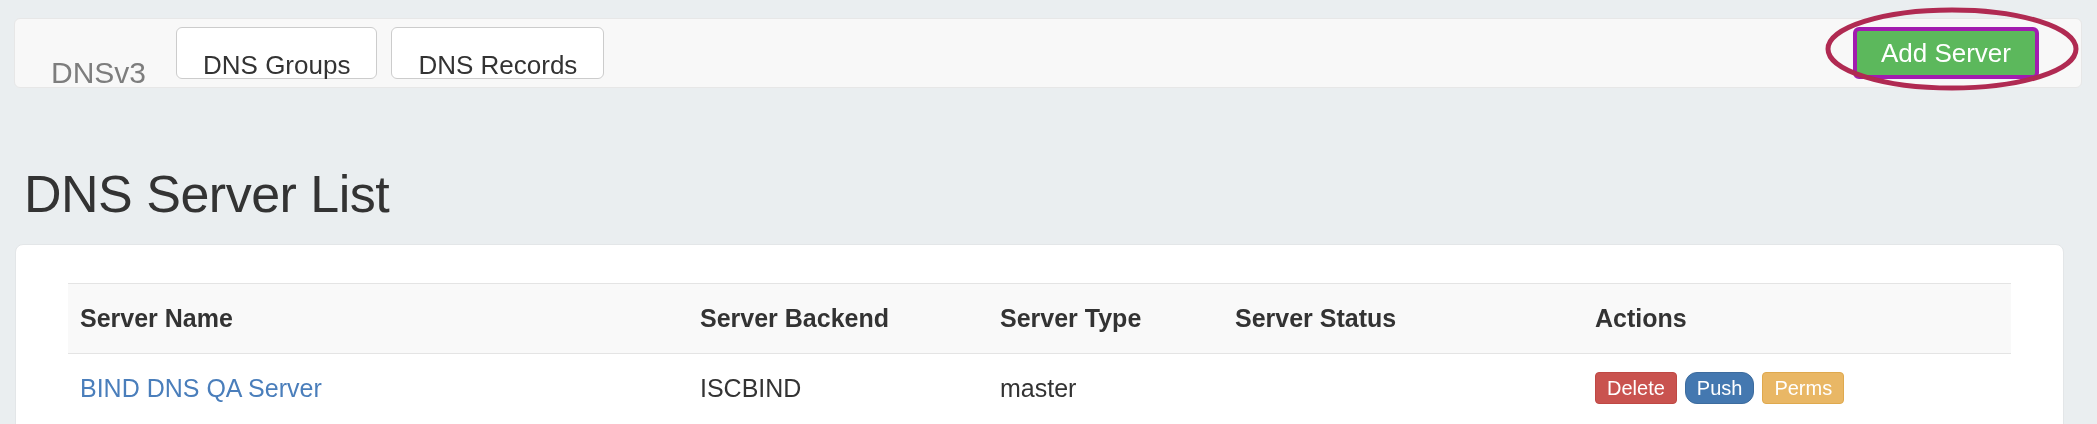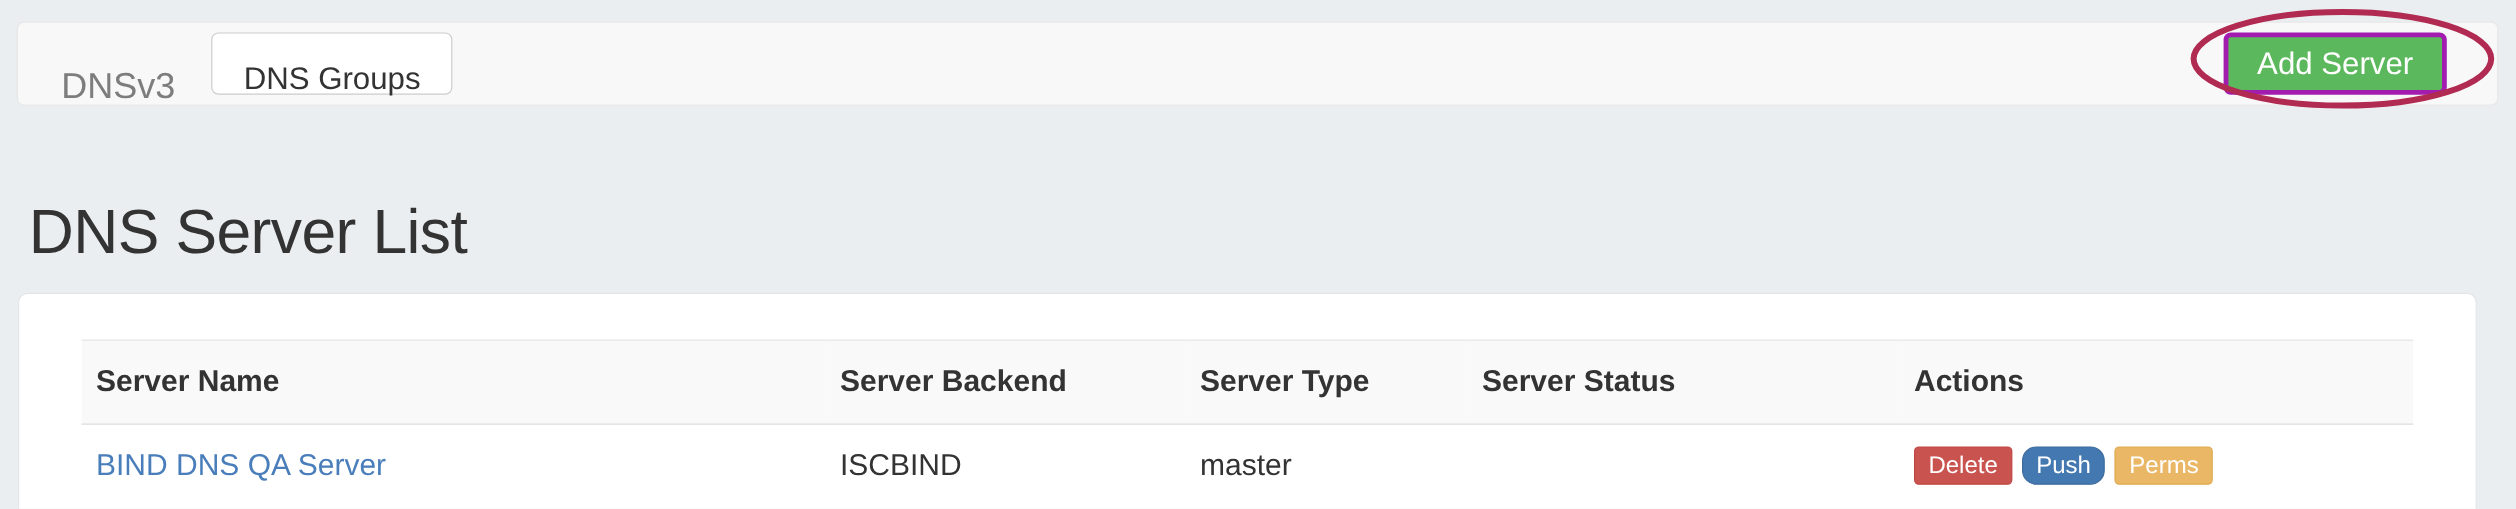--- a/index.html
+++ b/index.html
@@ -214,20 +214,23 @@
 
 <div id="page">
 
   <div class="navbar">
 
     <div class="brand">DNSv3</div>
 
     <div class="nav-tabs">
       <div class="nav-btn">
         <span>DNS Groups</span>
+      </div>
+      <div class="nav-btn">
+        <span>DNS Records</span>
       </div>
     </div>
 
     <div class="nav-right">
       <div class="btn-success">
         <span>Add Server</span>
       </div>
     </div>
 
   </div>

